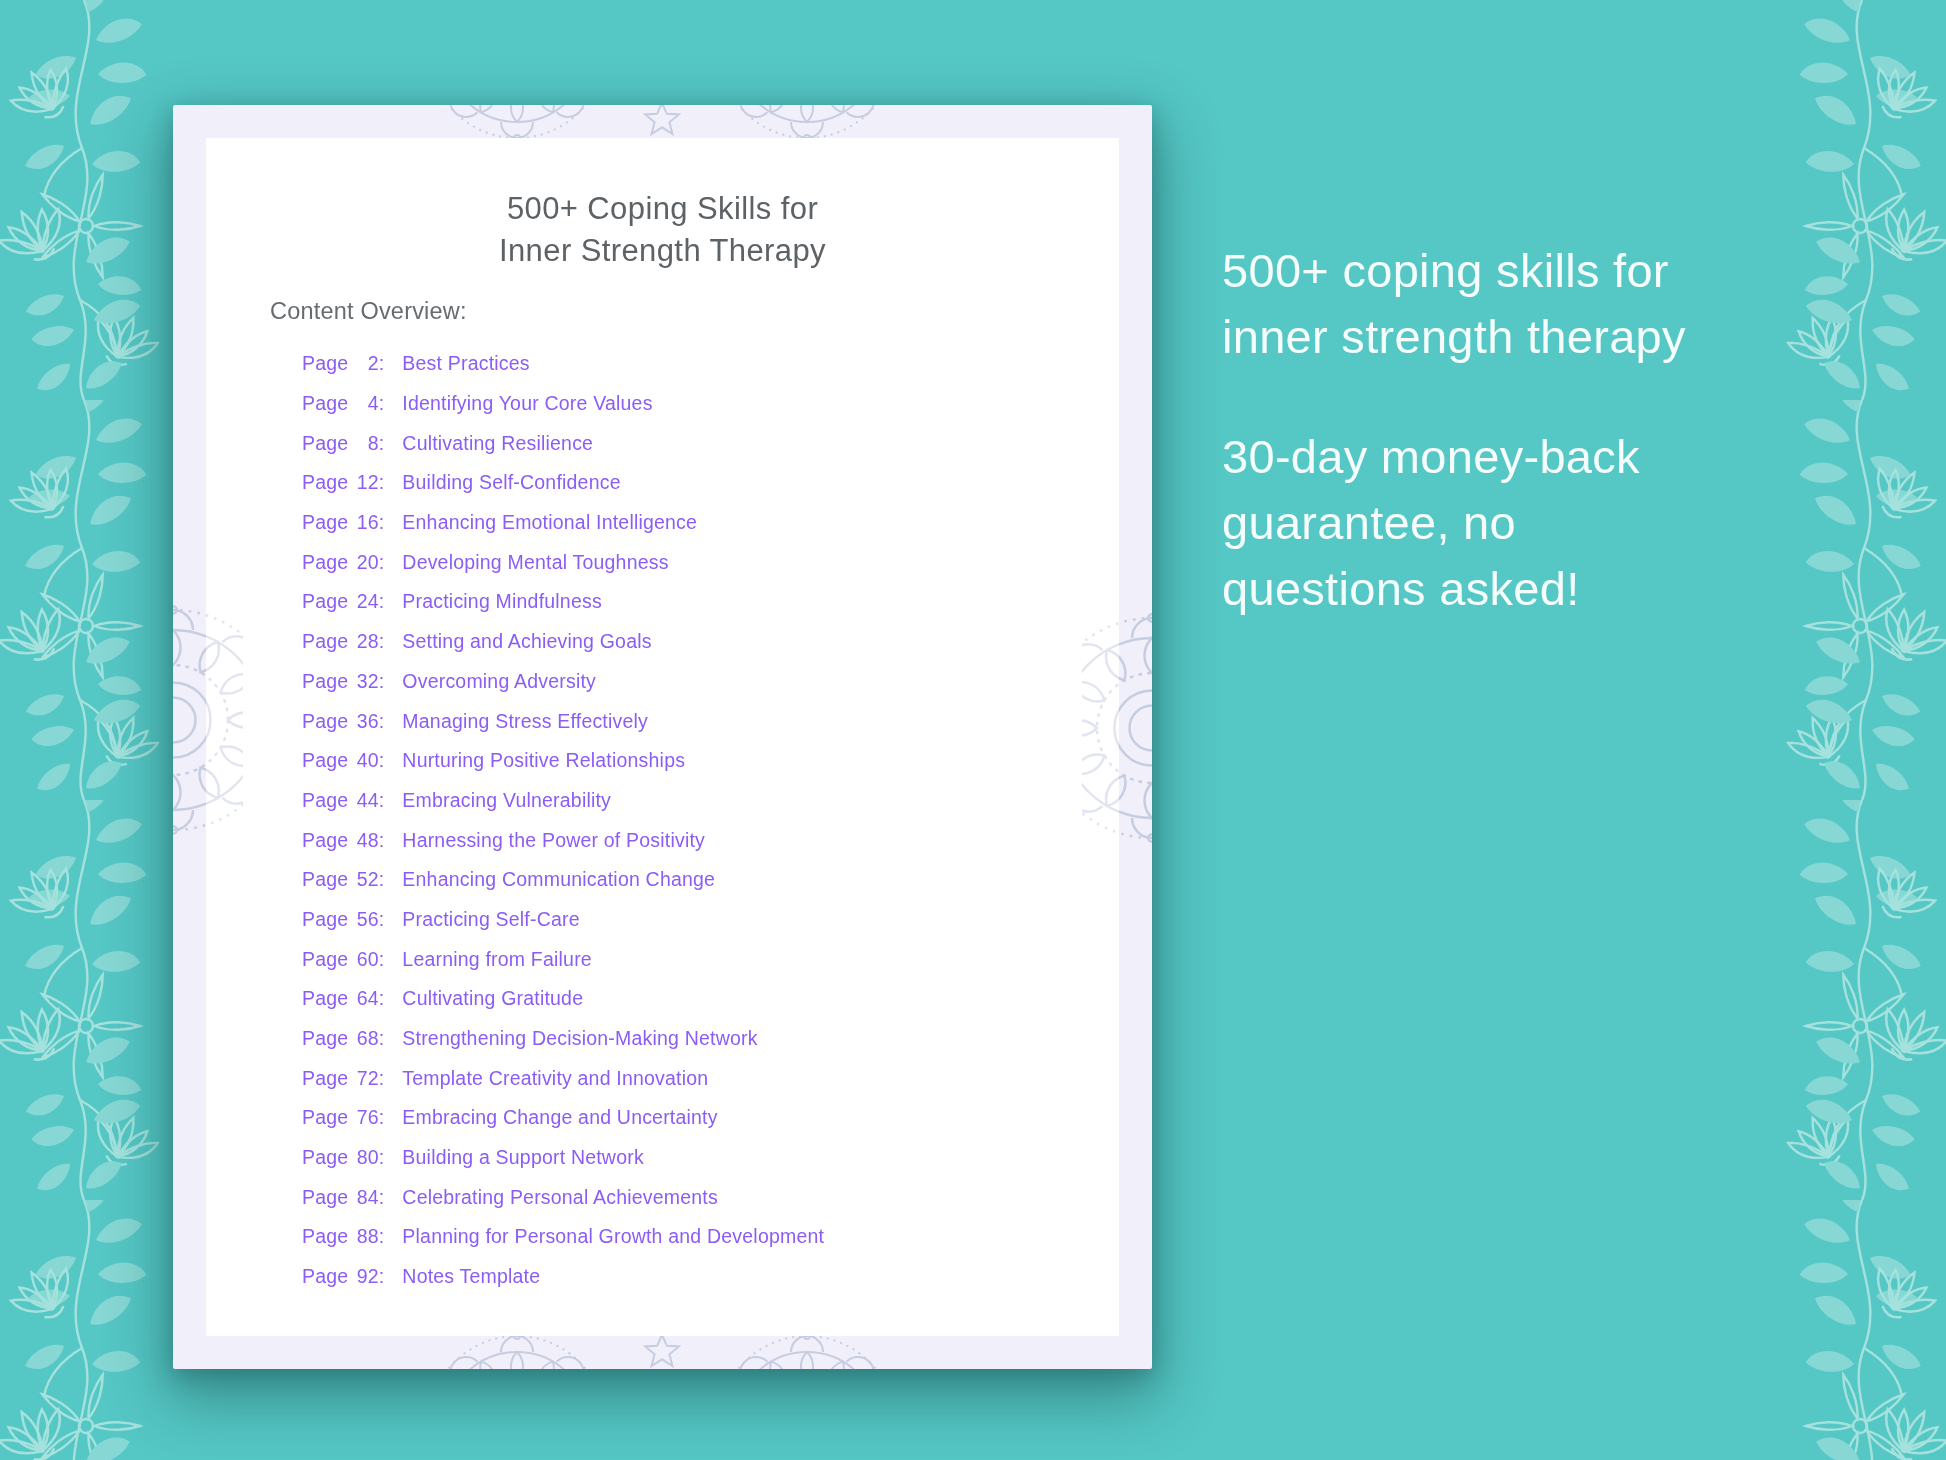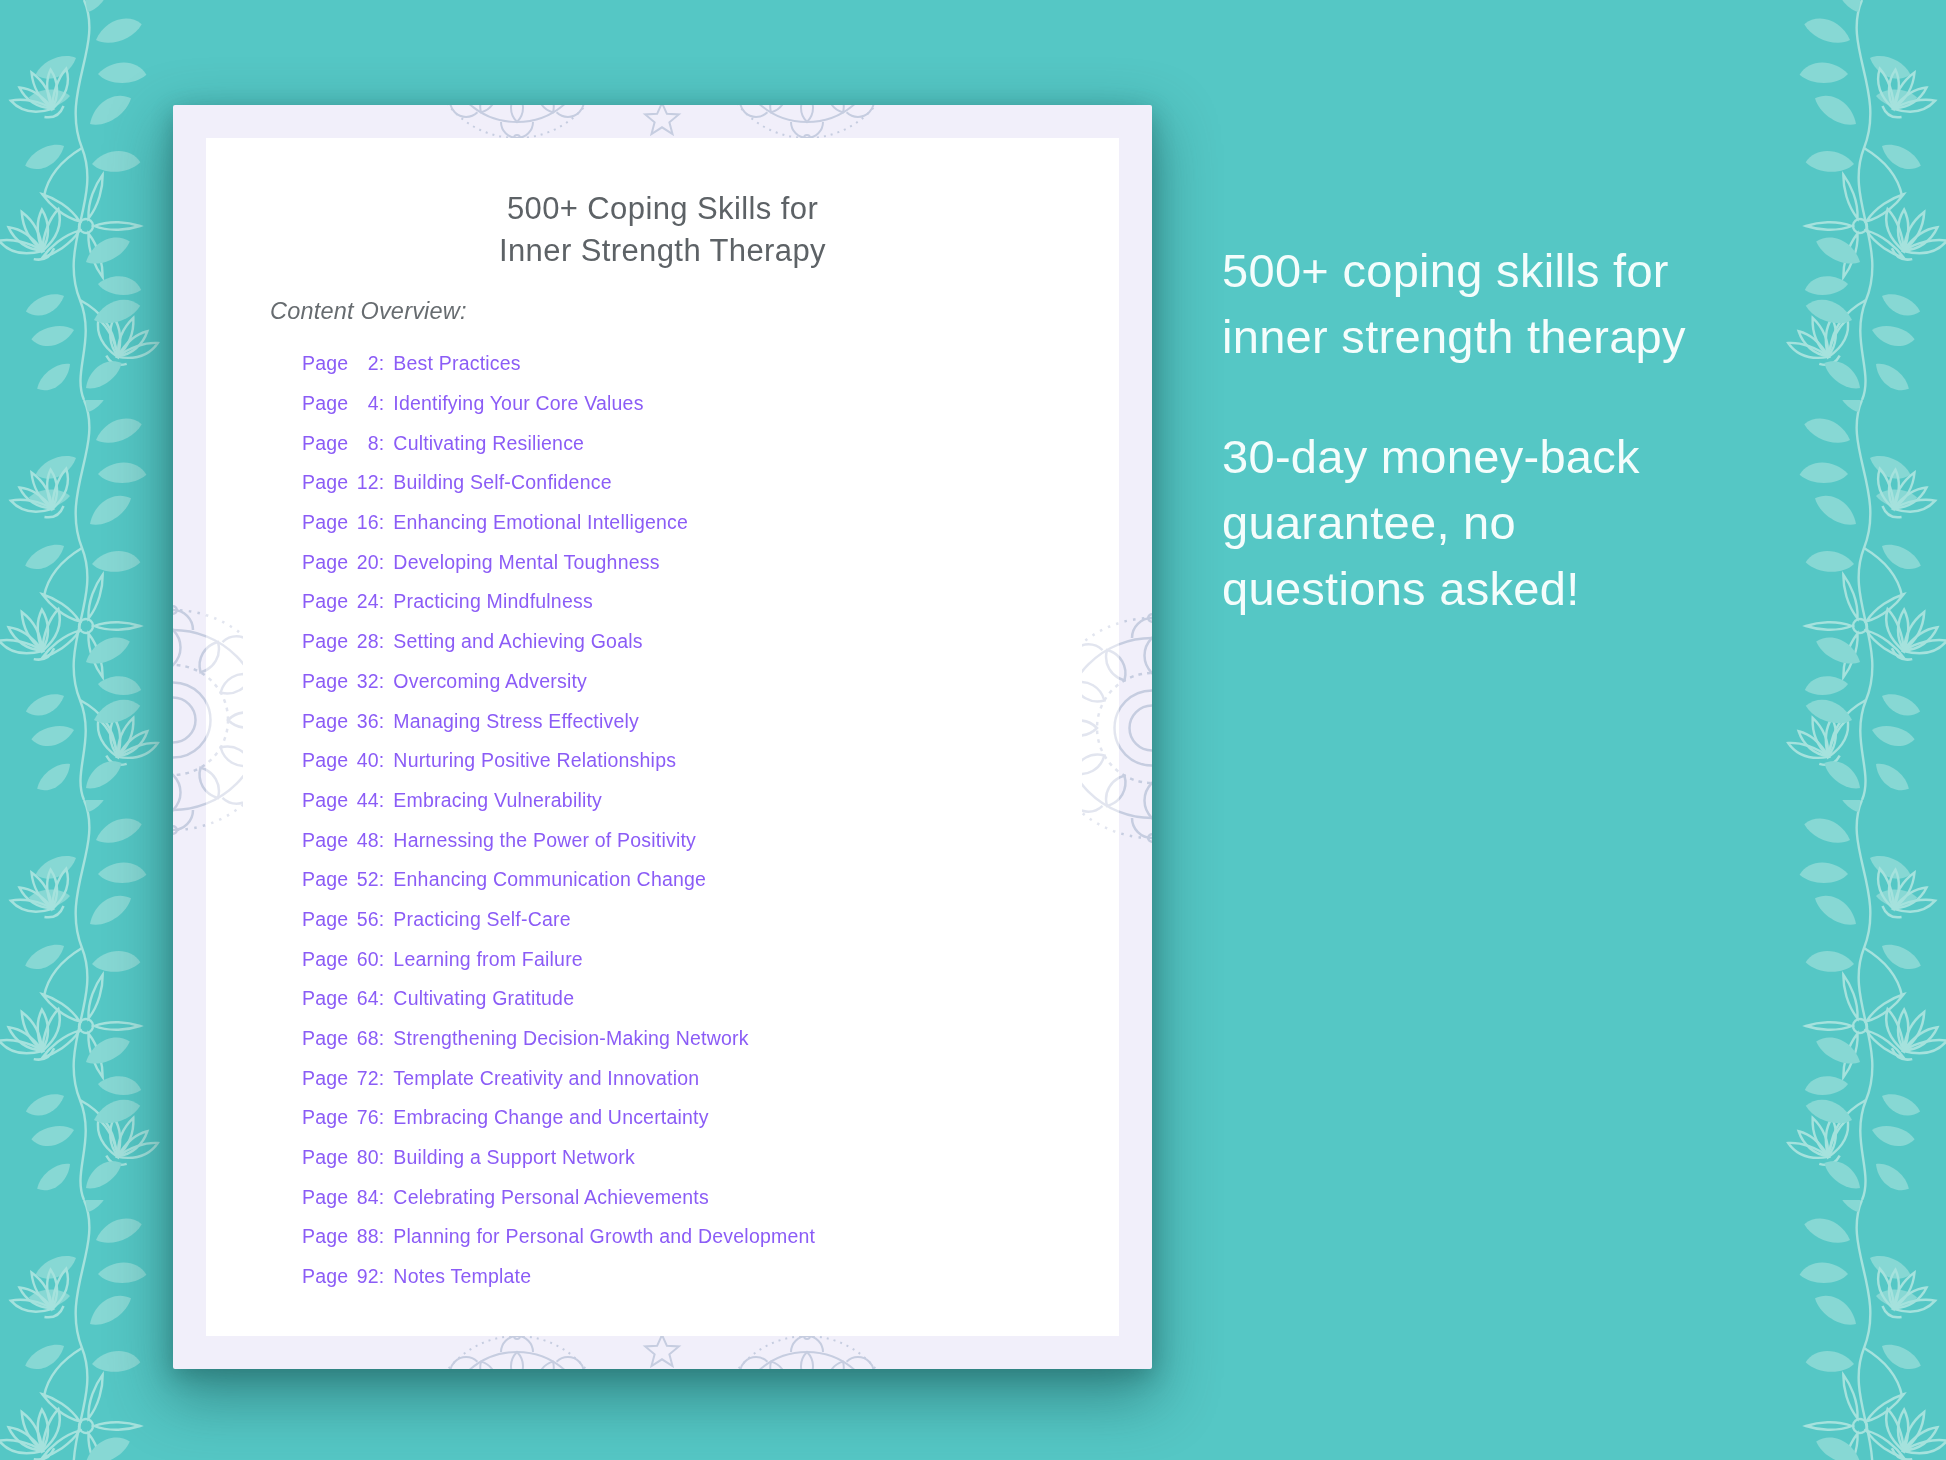--- a/index.html
+++ b/index.html
@@ -28,27 +28,27 @@
 
   .doc-panel{
     position:absolute;left:33px;top:33px;right:33px;bottom:33px;
     background:#ffffff;z-index:2;
   }
   .doc-title{
     margin-top:50px;text-align:center;
     font-size:31px;line-height:42px;letter-spacing:.4px;color:#5d6266;
   }
   .overview-heading{
-    margin:24px 0 0 64px;font-size:23.5px;line-height:30px;color:#676c70;letter-spacing:.2px;font-style:italic;
+    margin:24px 0 0 64px;font-size:23.5px;line-height:30px;color:#676c70;letter-spacing:.2px;
   }
   .toc{margin:18px 0 0 96px;}
   .toc-row{display:flex;align-items:center;height:39.7px;font-size:19.5px;color:#8b5cf6;letter-spacing:.2px;}
   .toc-word{flex:0 0 auto;}
   .toc-num{flex:0 0 auto;min-width:36px;text-align:right;}
-  .toc-title{flex:0 0 auto;margin-left:9px;}
+  .toc-title{flex:0 0 auto;margin-left:18px;}
 
   
   .marketing{
     position:absolute;left:1222px;top:238px;width:690px;z-index:1;
     color:#f4fdfc;font-size:47px;line-height:66px;font-weight:300;letter-spacing:.3px;
   }
   .marketing .para{margin:0 0 54px 0;}
 </style>
 </head>
 <body>

